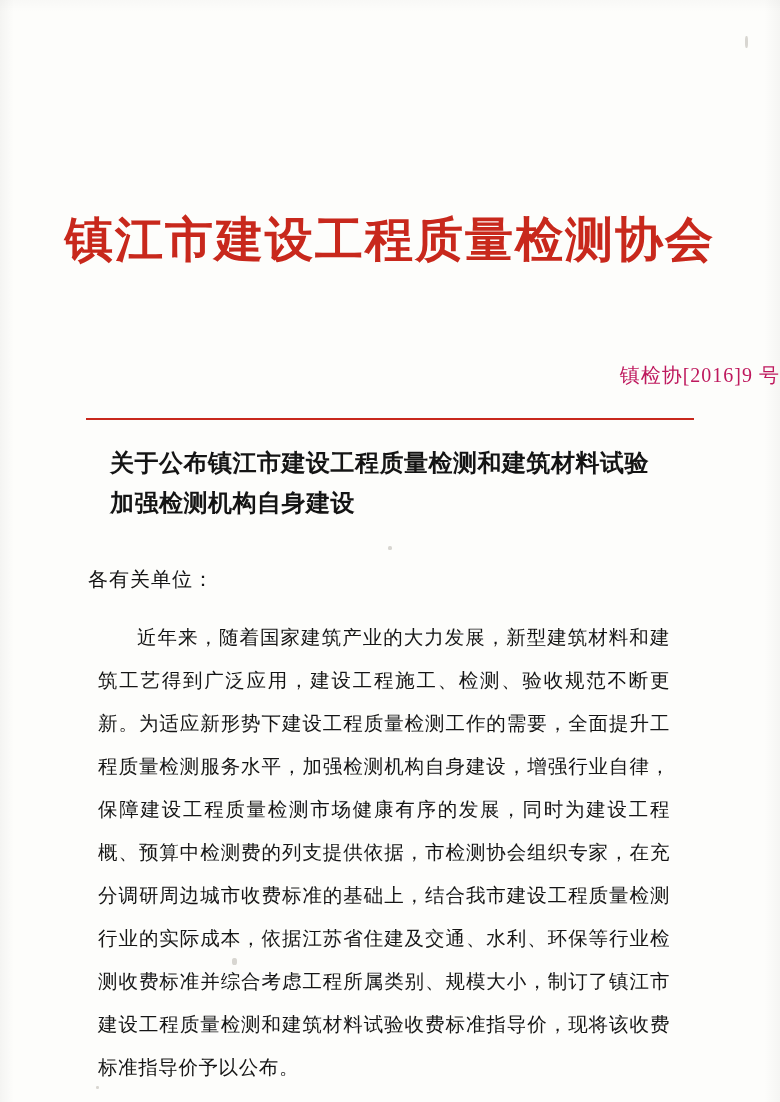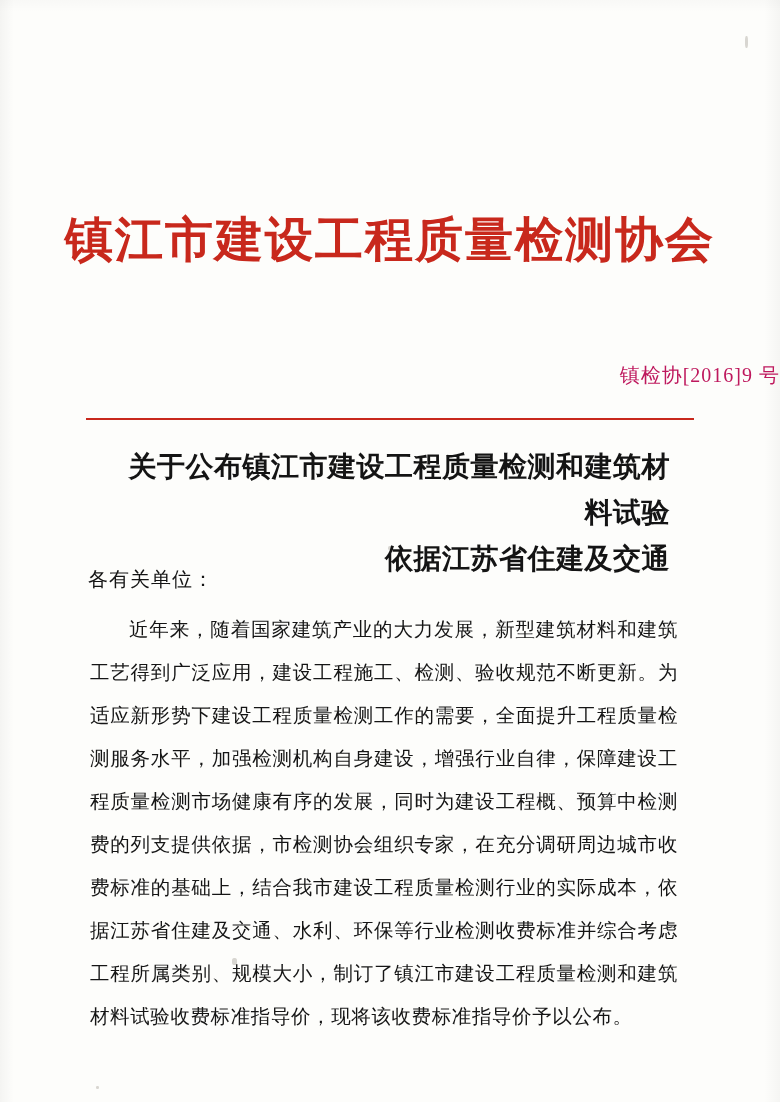--- a/index.html
+++ b/index.html
@@ -73,22 +73,22 @@
     width: 608px;
     height: 2px;
     background: #c8281c;
   }
 
   .doc-subject {
     position: absolute;
     top: 444px;
     left: 110px;
     width: 560px;
-    text-align: right;
-    font-size: 28px;
+    text-align: left;
+    font-size: 24px;
     font-weight: bold;
     color: #141414;
     line-height: 1.65;
     letter-spacing: 0.5px;
   }
 
   .salutation {
     position: absolute;
     top: 566px;
     left: 88px;
@@ -103,21 +103,21 @@
     left: 90px;
     width: 588px;
     font-size: 19.5px;
     line-height: 43px;
     color: #151515;
     text-align: justify;
     text-justify: inter-ideograph;
     letter-spacing: 0.6px;
   }
   .body-text p {
-    margin: 0;
+    margin: 8px;
     text-indent: 2em;
   }
 </style>
 </head>
 <body>
 
 <div class="page">
 
   <div class="speck" style="top:36px; left:745px; width:3px; height:12px;"></div>
   <div class="speck" style="top:546px; left:388px; width:4px; height:4px;"></div>
@@ -127,21 +127,21 @@
   <div class="doc-header">
     <div class="org-title">镇江市建设工程质量检测协会</div>
   </div>
 
   <div class="doc-number">镇检协[2016]9 号</div>
 
   <div class="red-rule"></div>
 
   <div class="doc-subject">
     <div>关于公布镇江市建设工程质量检测和建筑材料试验</div>
-    <div>依据江苏省住建及交通</div>
+    <div>加强检测机构自身建设</div>
   </div>
 
   <div class="salutation">各有关单位：</div>
 
   <div class="body-text">
     <p>近年来，随着国家建筑产业的大力发展，新型建筑材料和建筑工艺得到广泛应用，建设工程施工、检测、验收规范不断更新。为适应新形势下建设工程质量检测工作的需要，全面提升工程质量检测服务水平，加强检测机构自身建设，增强行业自律，保障建设工程质量检测市场健康有序的发展，同时为建设工程概、预算中检测费的列支提供依据，市检测协会组织专家，在充分调研周边城市收费标准的基础上，结合我市建设工程质量检测行业的实际成本，依据江苏省住建及交通、水利、环保等行业检测收费标准并综合考虑工程所属类别、规模大小，制订了镇江市建设工程质量检测和建筑材料试验收费标准指导价，现将该收费标准指导价予以公布。</p>
   </div>
 
 </div>
 

